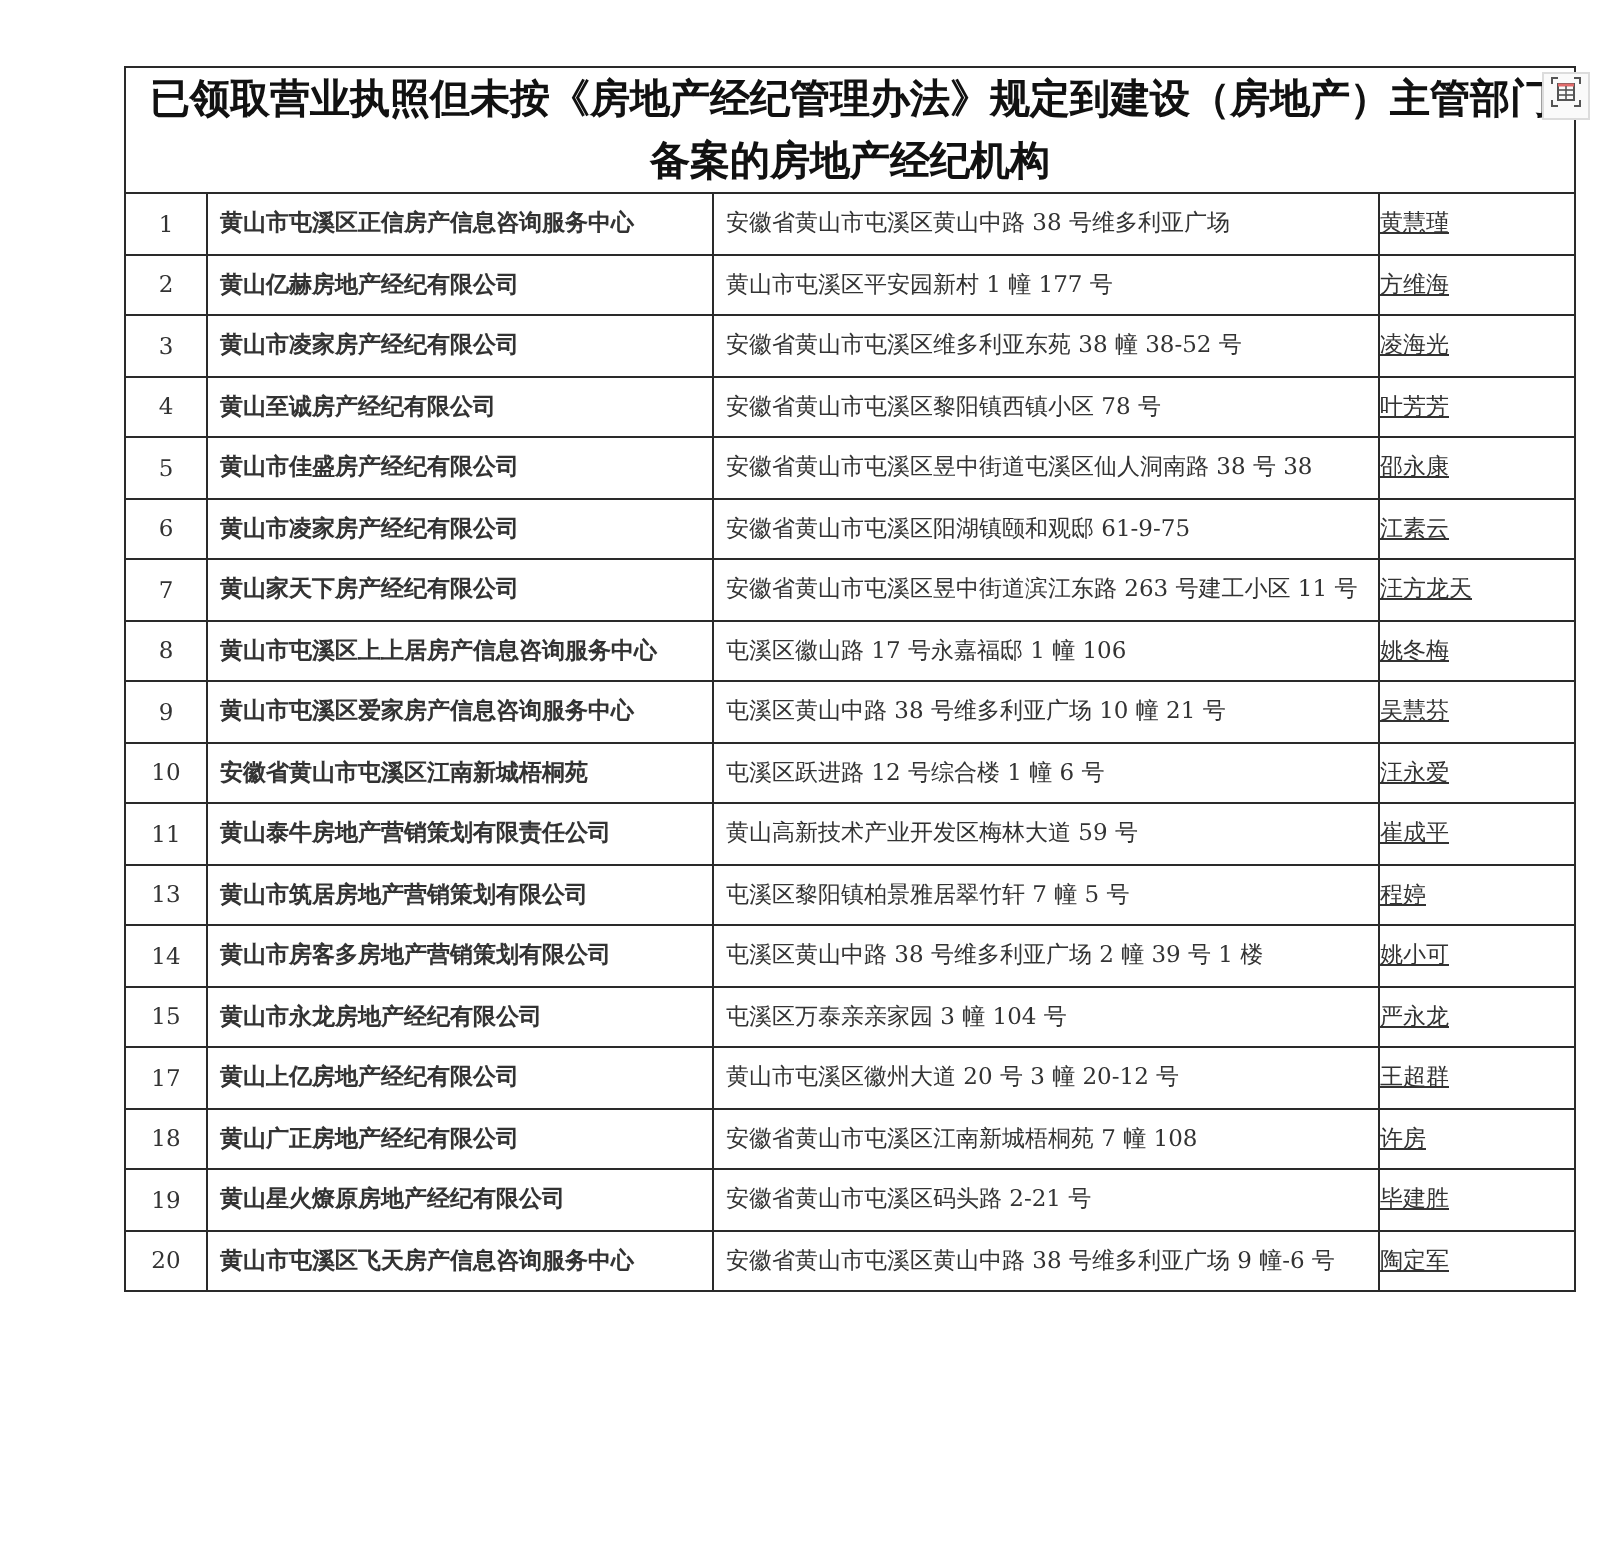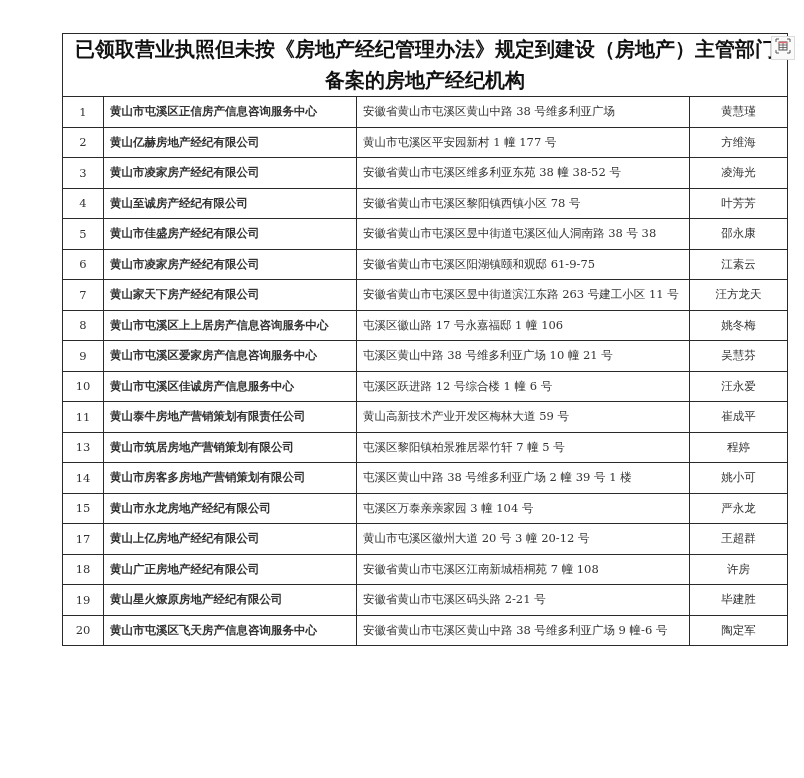--- a/index.html
+++ b/index.html
@@ -54,21 +54,21 @@
       padding-left: 30px !important;
     }
     .row-cell {
       height: 29.5px;
       font-size: 11.5px;
       color: #333;
     }
     .c-no { text-align: center; }
     .c-name { padding-left: 6px !important; font-weight: bold; }
     .c-addr { padding-left: 6px !important; }
-    .c-rep { text-align: center; }
+    .c-rep { text-align: left; text-decoration: underline; }
     .view-toggle {
       position: absolute;
       left: 771px;
       top: 36px;
       width: 24px;
       height: 24px;
       border: 1px solid #dcdcdc;
       background: #fafafa;
       box-sizing: border-box;
       display: flex;
@@ -143,21 +143,21 @@
         <td class="row-cell c-rep">姚冬梅</td>
       </tr>
       <tr>
         <td class="row-cell c-no">9</td>
         <td class="row-cell c-name">黄山市屯溪区爱家房产信息咨询服务中心</td>
         <td class="row-cell c-addr">屯溪区黄山中路 38 号维多利亚广场 10 幢 21 号</td>
         <td class="row-cell c-rep">吴慧芬</td>
       </tr>
       <tr>
         <td class="row-cell c-no">10</td>
-        <td class="row-cell c-name">黄山市屯溪区佳诚房产信息服务中心</td>
+        <td class="row-cell c-name">安徽省黄山市屯溪区江南新城梧桐苑</td>
         <td class="row-cell c-addr">屯溪区跃进路 12 号综合楼 1 幢 6 号</td>
         <td class="row-cell c-rep">汪永爱</td>
       </tr>
       <tr>
         <td class="row-cell c-no">11</td>
         <td class="row-cell c-name">黄山泰牛房地产营销策划有限责任公司</td>
         <td class="row-cell c-addr">黄山高新技术产业开发区梅林大道 59 号</td>
         <td class="row-cell c-rep">崔成平</td>
       </tr>
       <tr>

